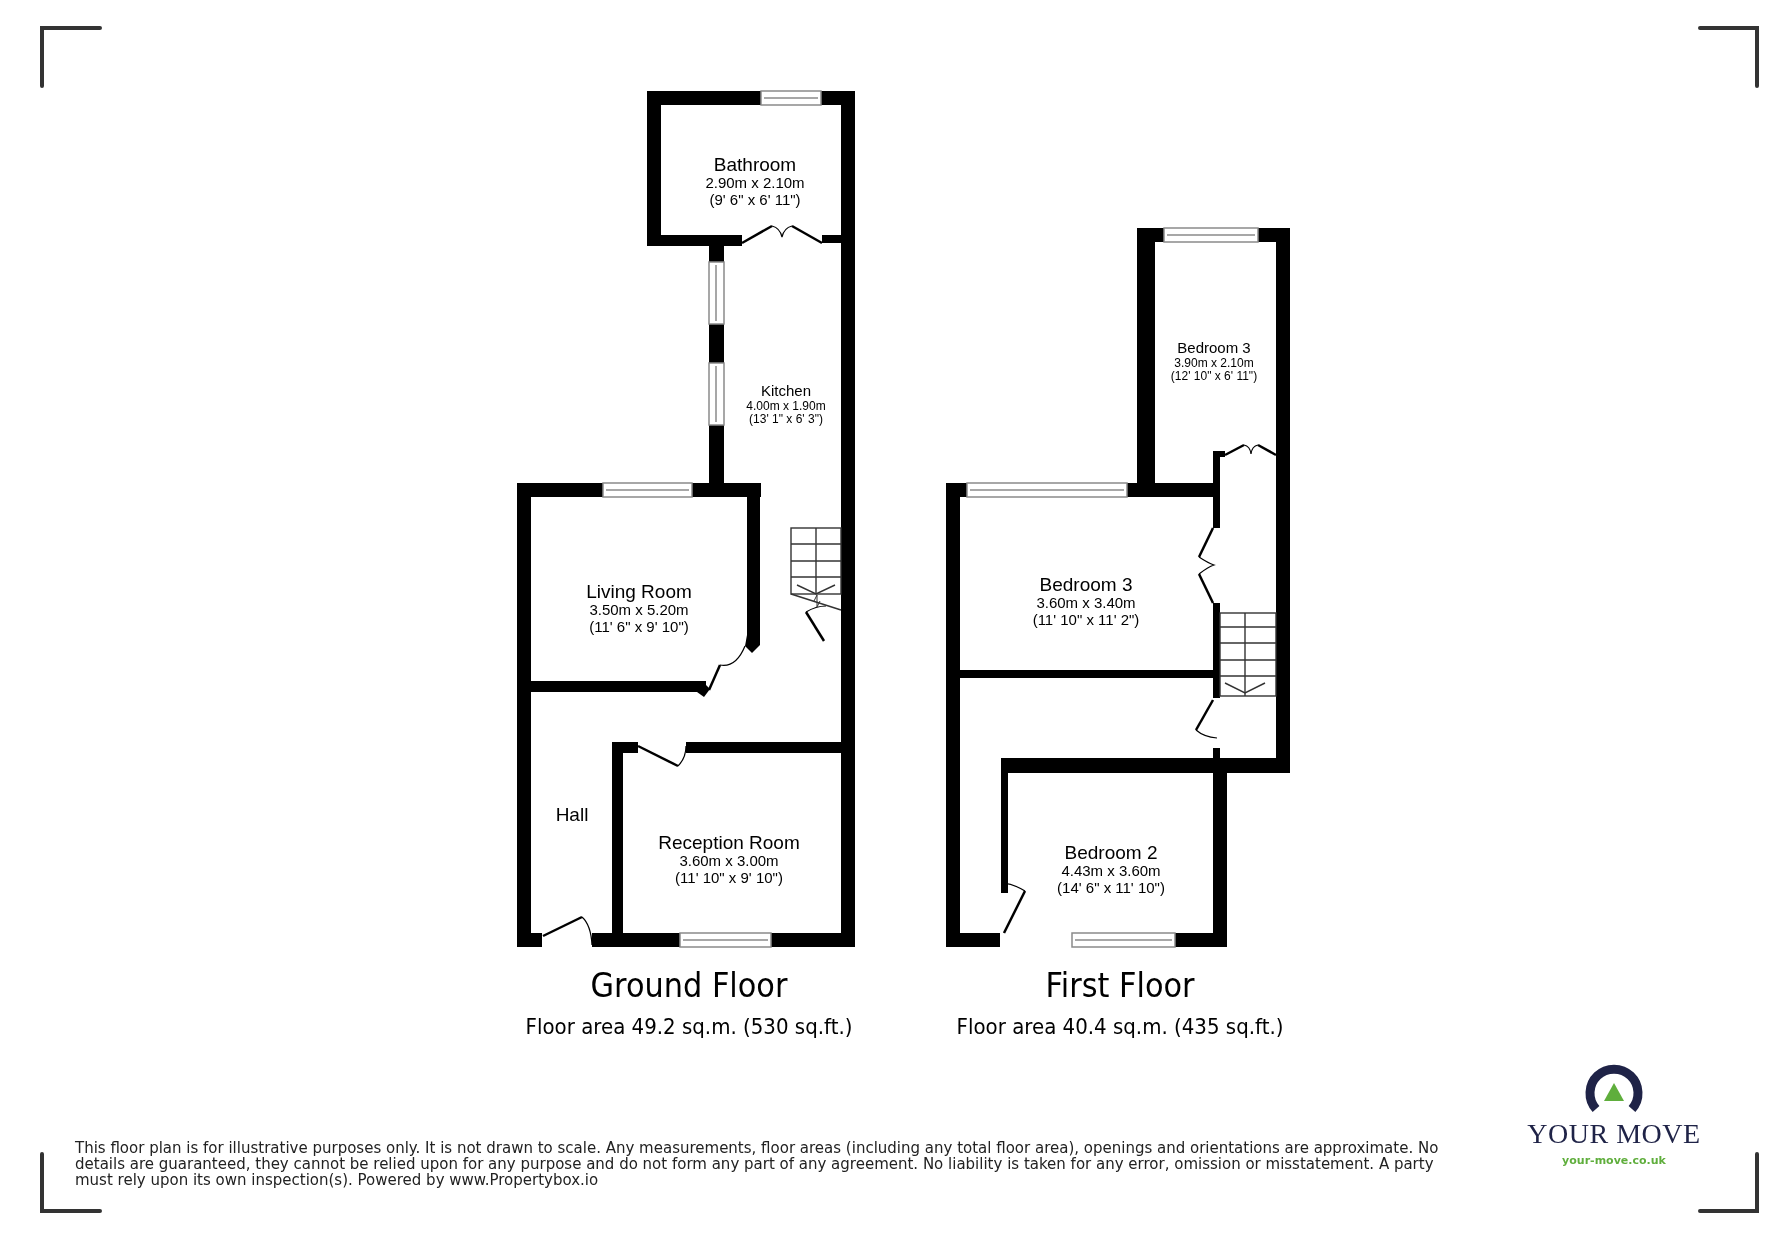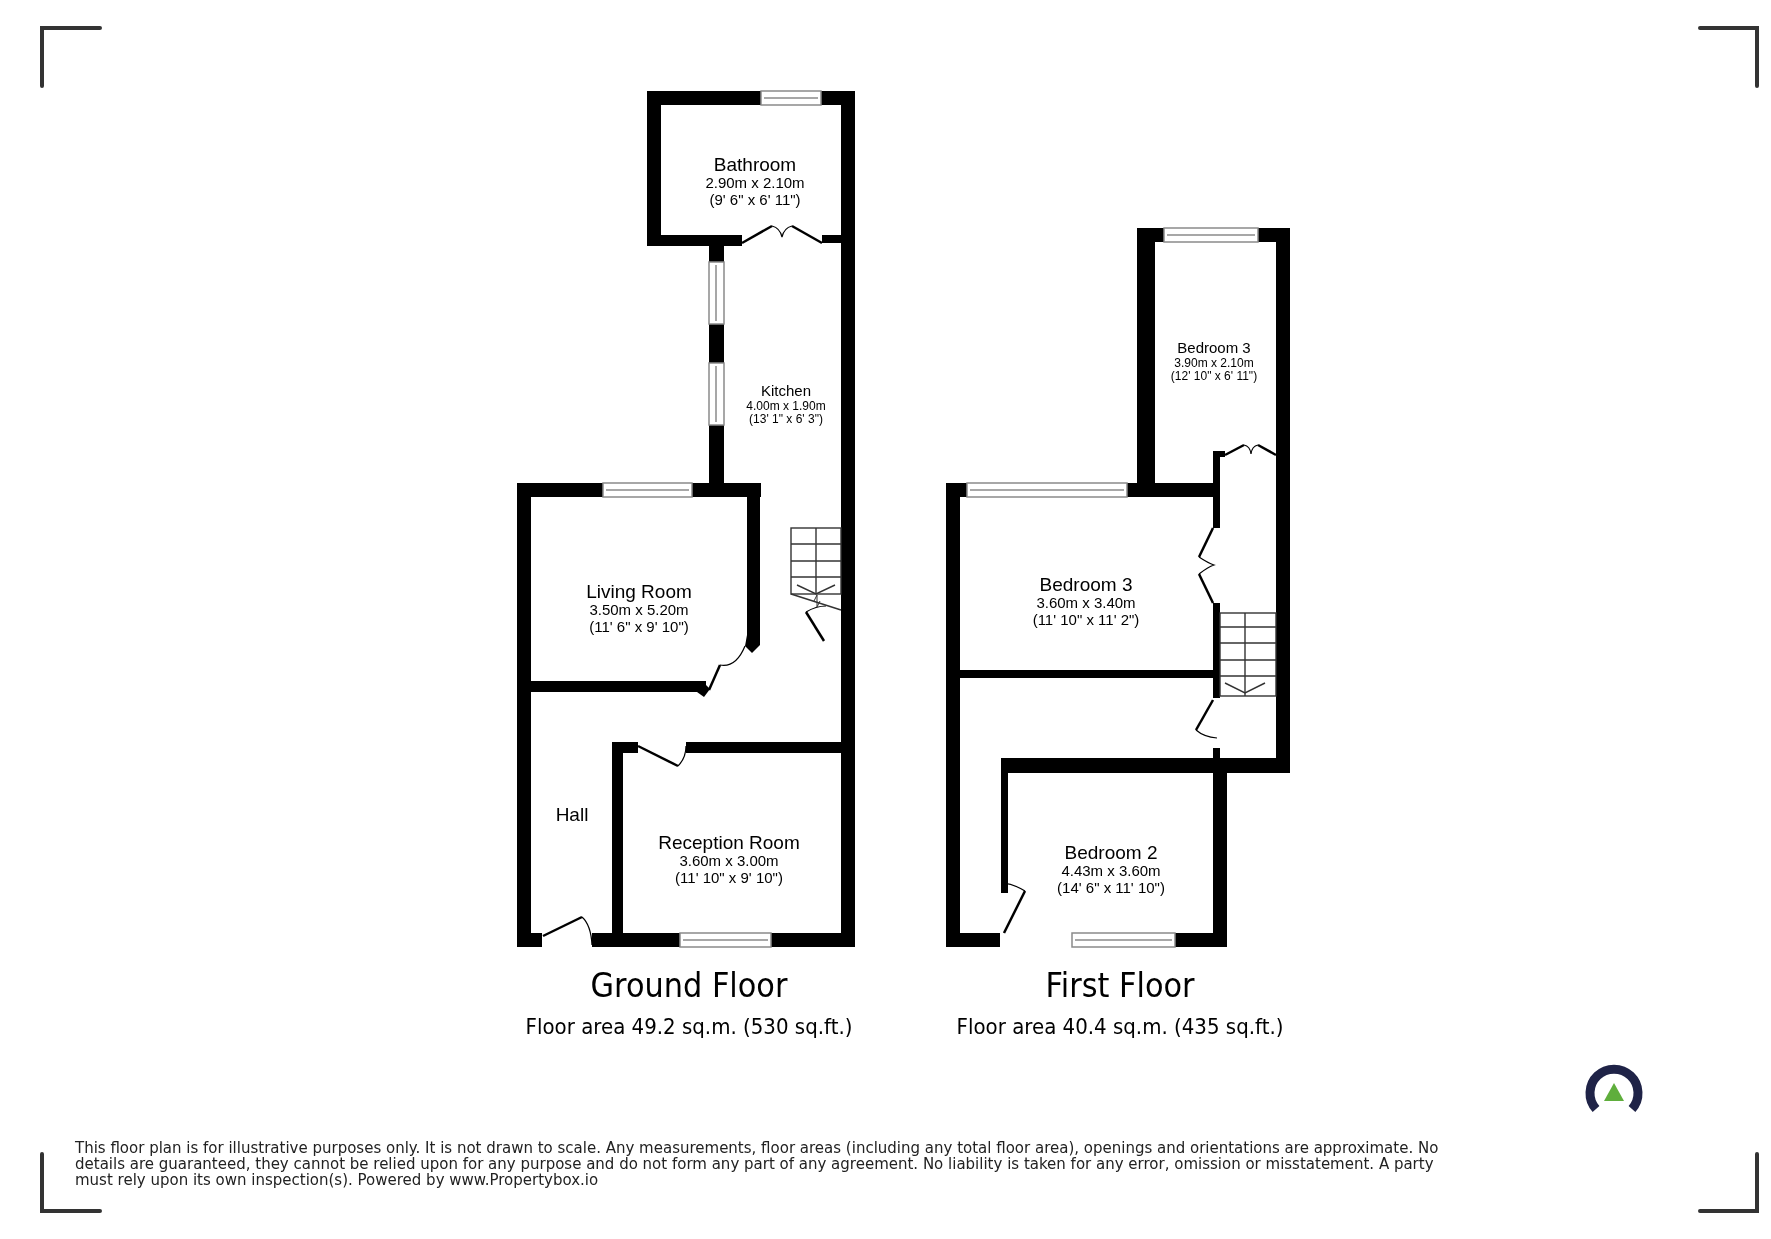--- a/index.html
+++ b/index.html
@@ -209,14 +209,18 @@
     <span class="dim">(14' 6" x 11' 10")</span>
   </div>
 
   <div class="floor-title" style="left:675px; top:966px;">Ground Floor</div>
   <div class="floor-area" style="left:675px; top:1014px;">Floor area 49.2 sq.m. (530 sq.ft.)</div>
   <div class="floor-title" style="left:1106px; top:966px;">First Floor</div>
   <div class="floor-area" style="left:1106px; top:1014px;">Floor area 40.4 sq.m. (435 sq.ft.)</div>
 
   <div class="disclaimer">This floor plan is for illustrative purposes only. It is not drawn to scale. Any measurements, floor areas (including any total floor area), openings and orientations are approximate. No details are guaranteed, they cannot be relied upon for any purpose and do not form any part of any agreement. No liability is taken for any error, omission or misstatement. A party must rely upon its own inspection(s). Powered by www.Propertybox.io</div>
 
+  <div class="logo">
+    <span class="brand" style="margin-top:63px;">YOUR MOVE</span>
+    <span class="url">your-move.co.uk</span>
+  </div>
 
 </div>
 
 </body></html>

